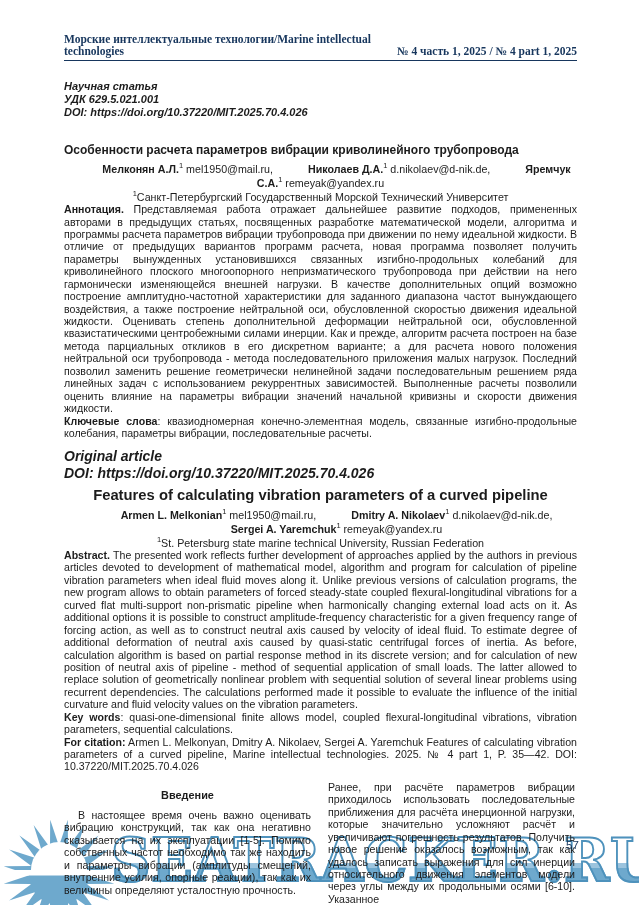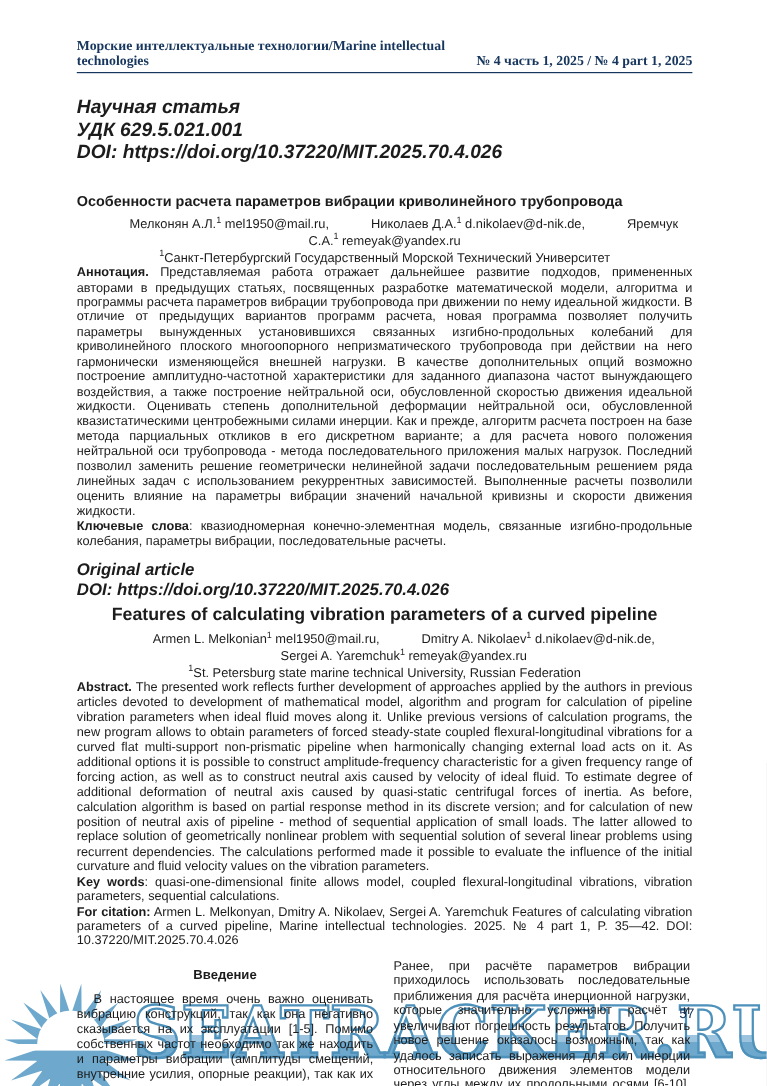--- a/index.html
+++ b/index.html
@@ -5,26 +5,26 @@
   html,body{margin:0;padding:0;background:#e8e8e8;}
   .page{position:relative;width:639px;height:905px;background:#ffffff;overflow:hidden;
         color:#1c1c1c;font-family:"Liberation Sans",sans-serif;margin:0 auto;}
   .content{position:relative;z-index:2;padding:33px 62px 0 64px;}
 
   .journal-header{display:flex;justify-content:flex-end;align-items:flex-end;
         font-family:"Liberation Serif",serif;font-weight:bold;font-size:11.5px;
         color:#17365d;border-bottom:1.6px solid #17365d;padding-bottom:3px;gap:10px;}
   .journal-header .issue{white-space:nowrap;}
 
-  .meta{margin-top:19px;font-size:16px;font-weight:bold;font-style:italic;line-height:1.2;}
+  .meta{margin-top:19px;font-size:11px;font-weight:bold;font-style:italic;line-height:1.2;}
   .meta div{margin:0;}
 
   .title-ru{margin-top:24px;text-align:left;font-size:12px;font-weight:bold;line-height:1.15;}
   .authors{margin-top:6px;text-align:center;font-size:10.7px;line-height:1.25;}
-  .authors b{font-weight:normal;padding-left:32px;}
+  .authors b{font-weight:bold;padding-left:32px;}
   .affil{text-align:center;font-size:10.7px;margin-top:1px;}
   sup{font-size:7.5px;line-height:0;}
 
   p.block{margin:0;font-size:10.6px;line-height:1.175;text-align:justify;}
   .abstract{margin-top:7px;}
 
   .meta-en{margin-top:9px;font-size:14px;font-weight:bold;font-style:italic;line-height:1.2;}
   .title-en{margin-top:5px;text-align:center;font-size:14.8px;font-weight:bold;line-height:1.1;}
 
   .columns{display:flex;gap:17px;margin-top:8px;}

